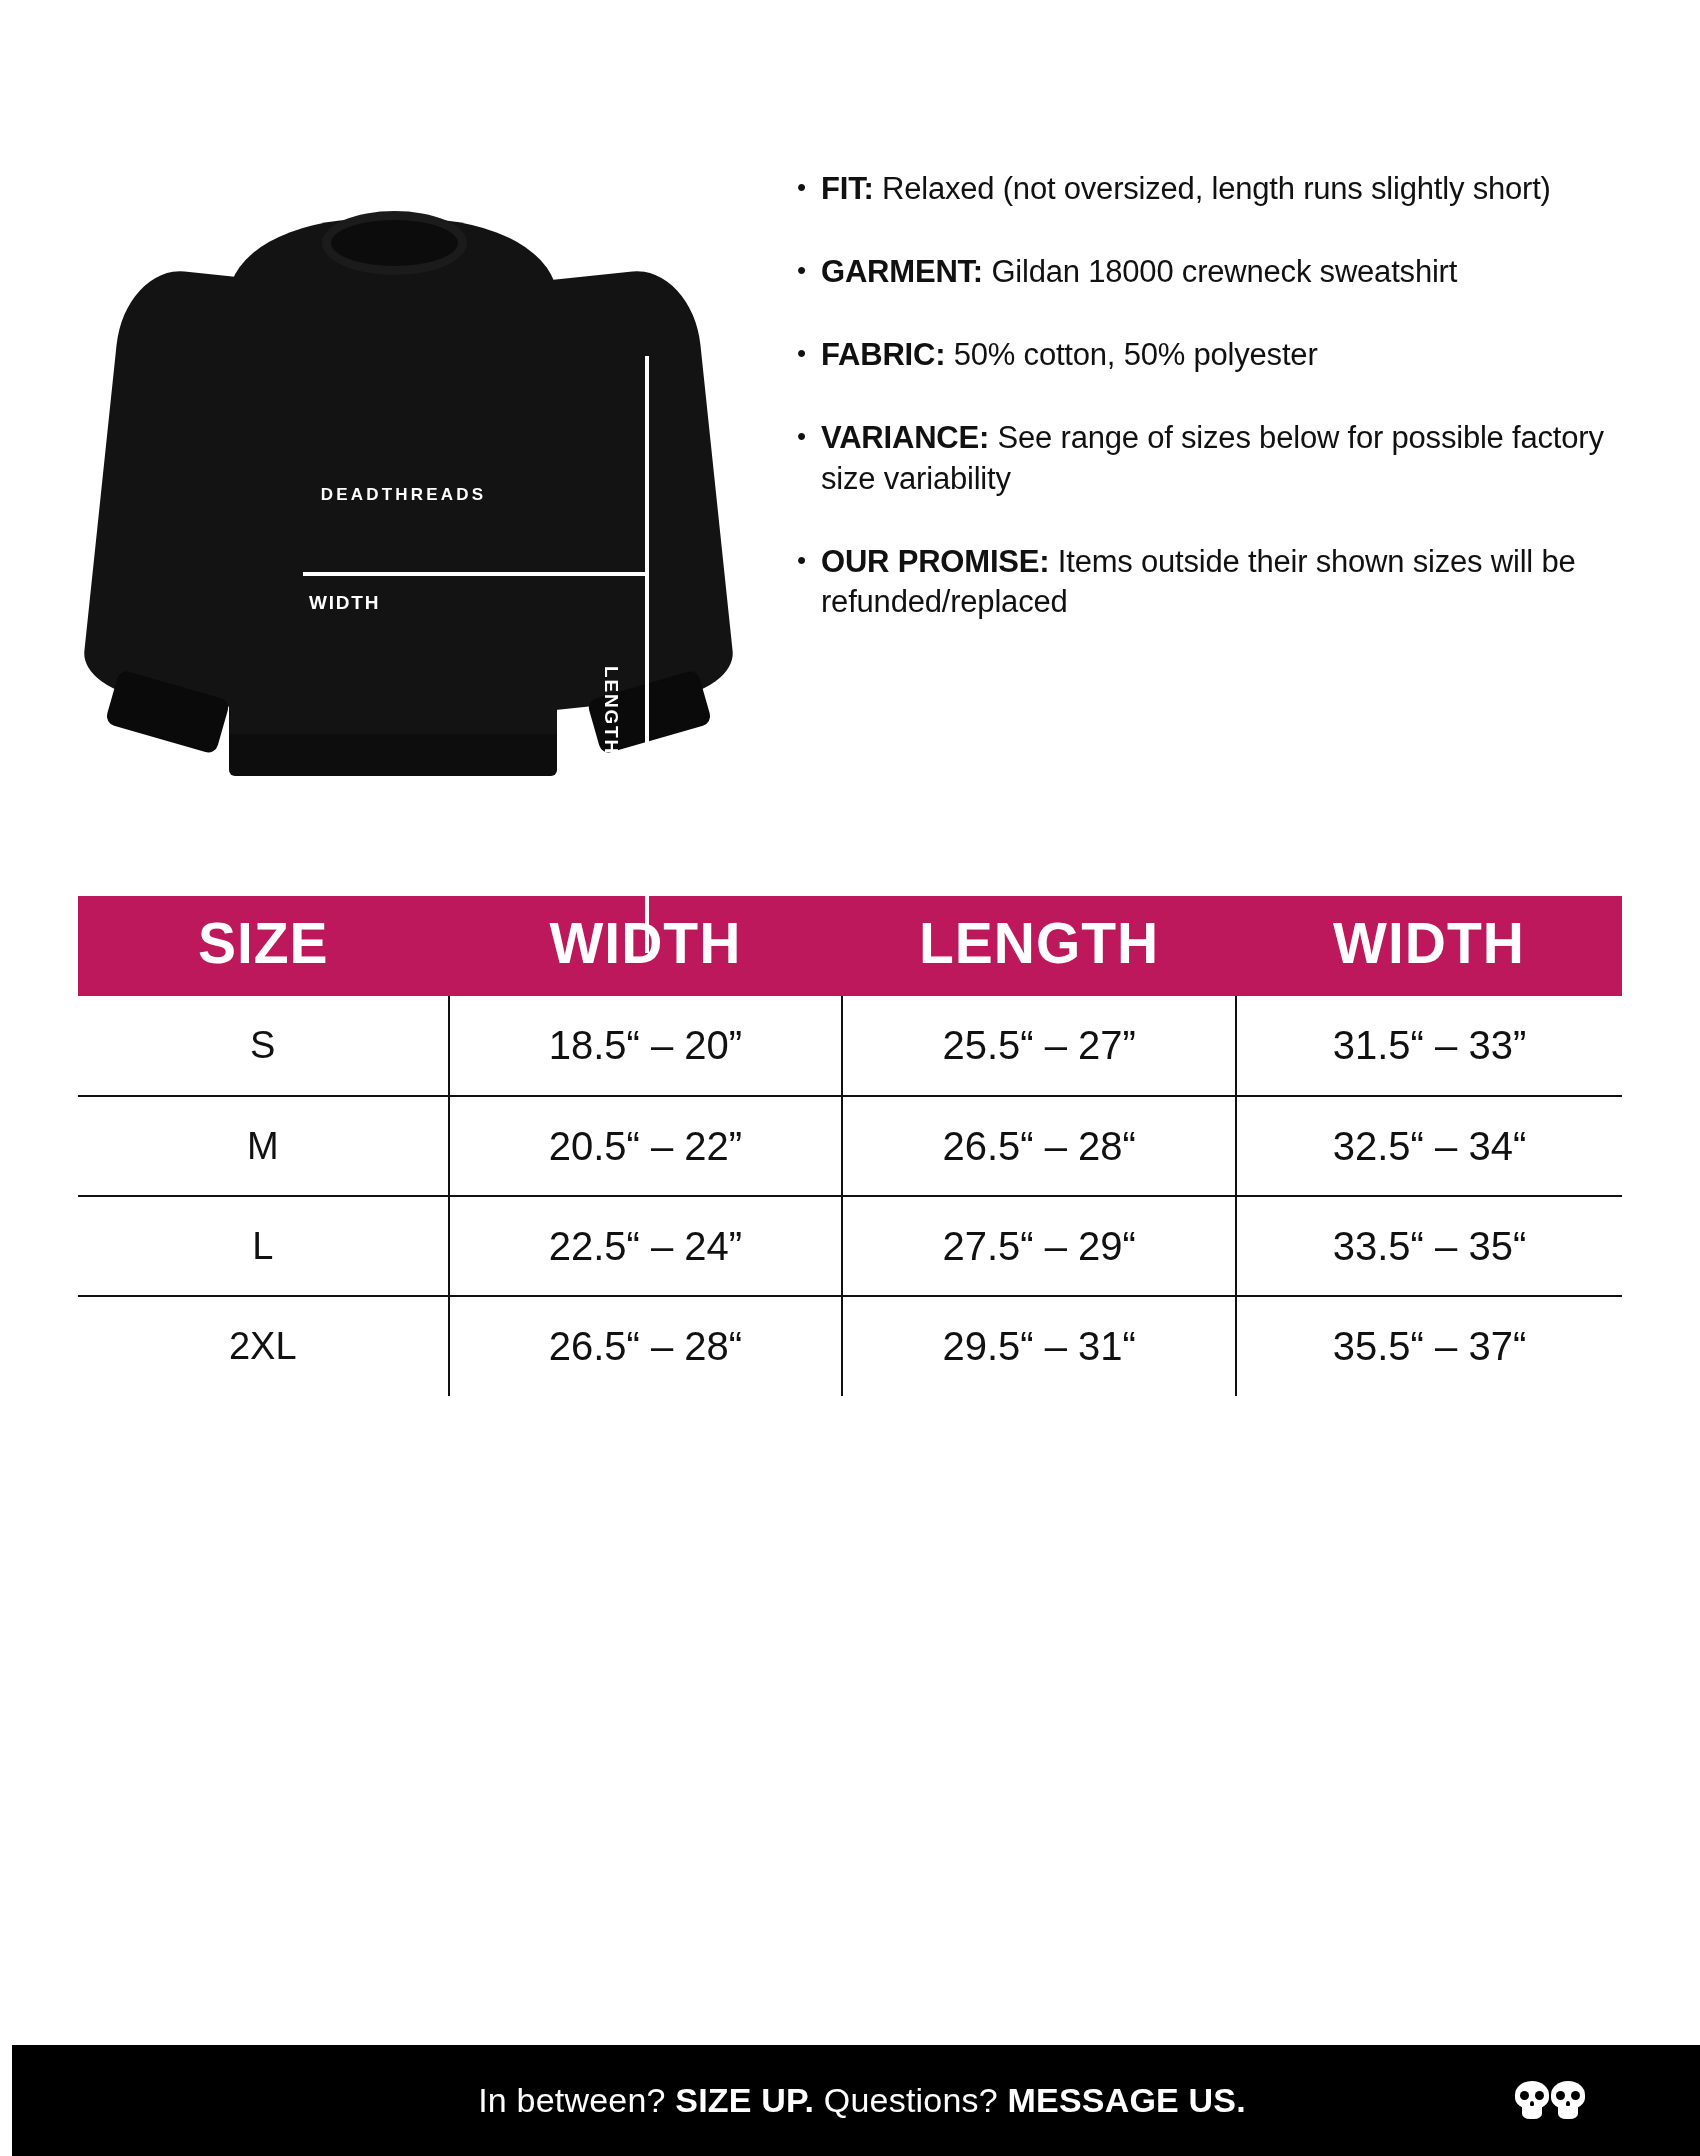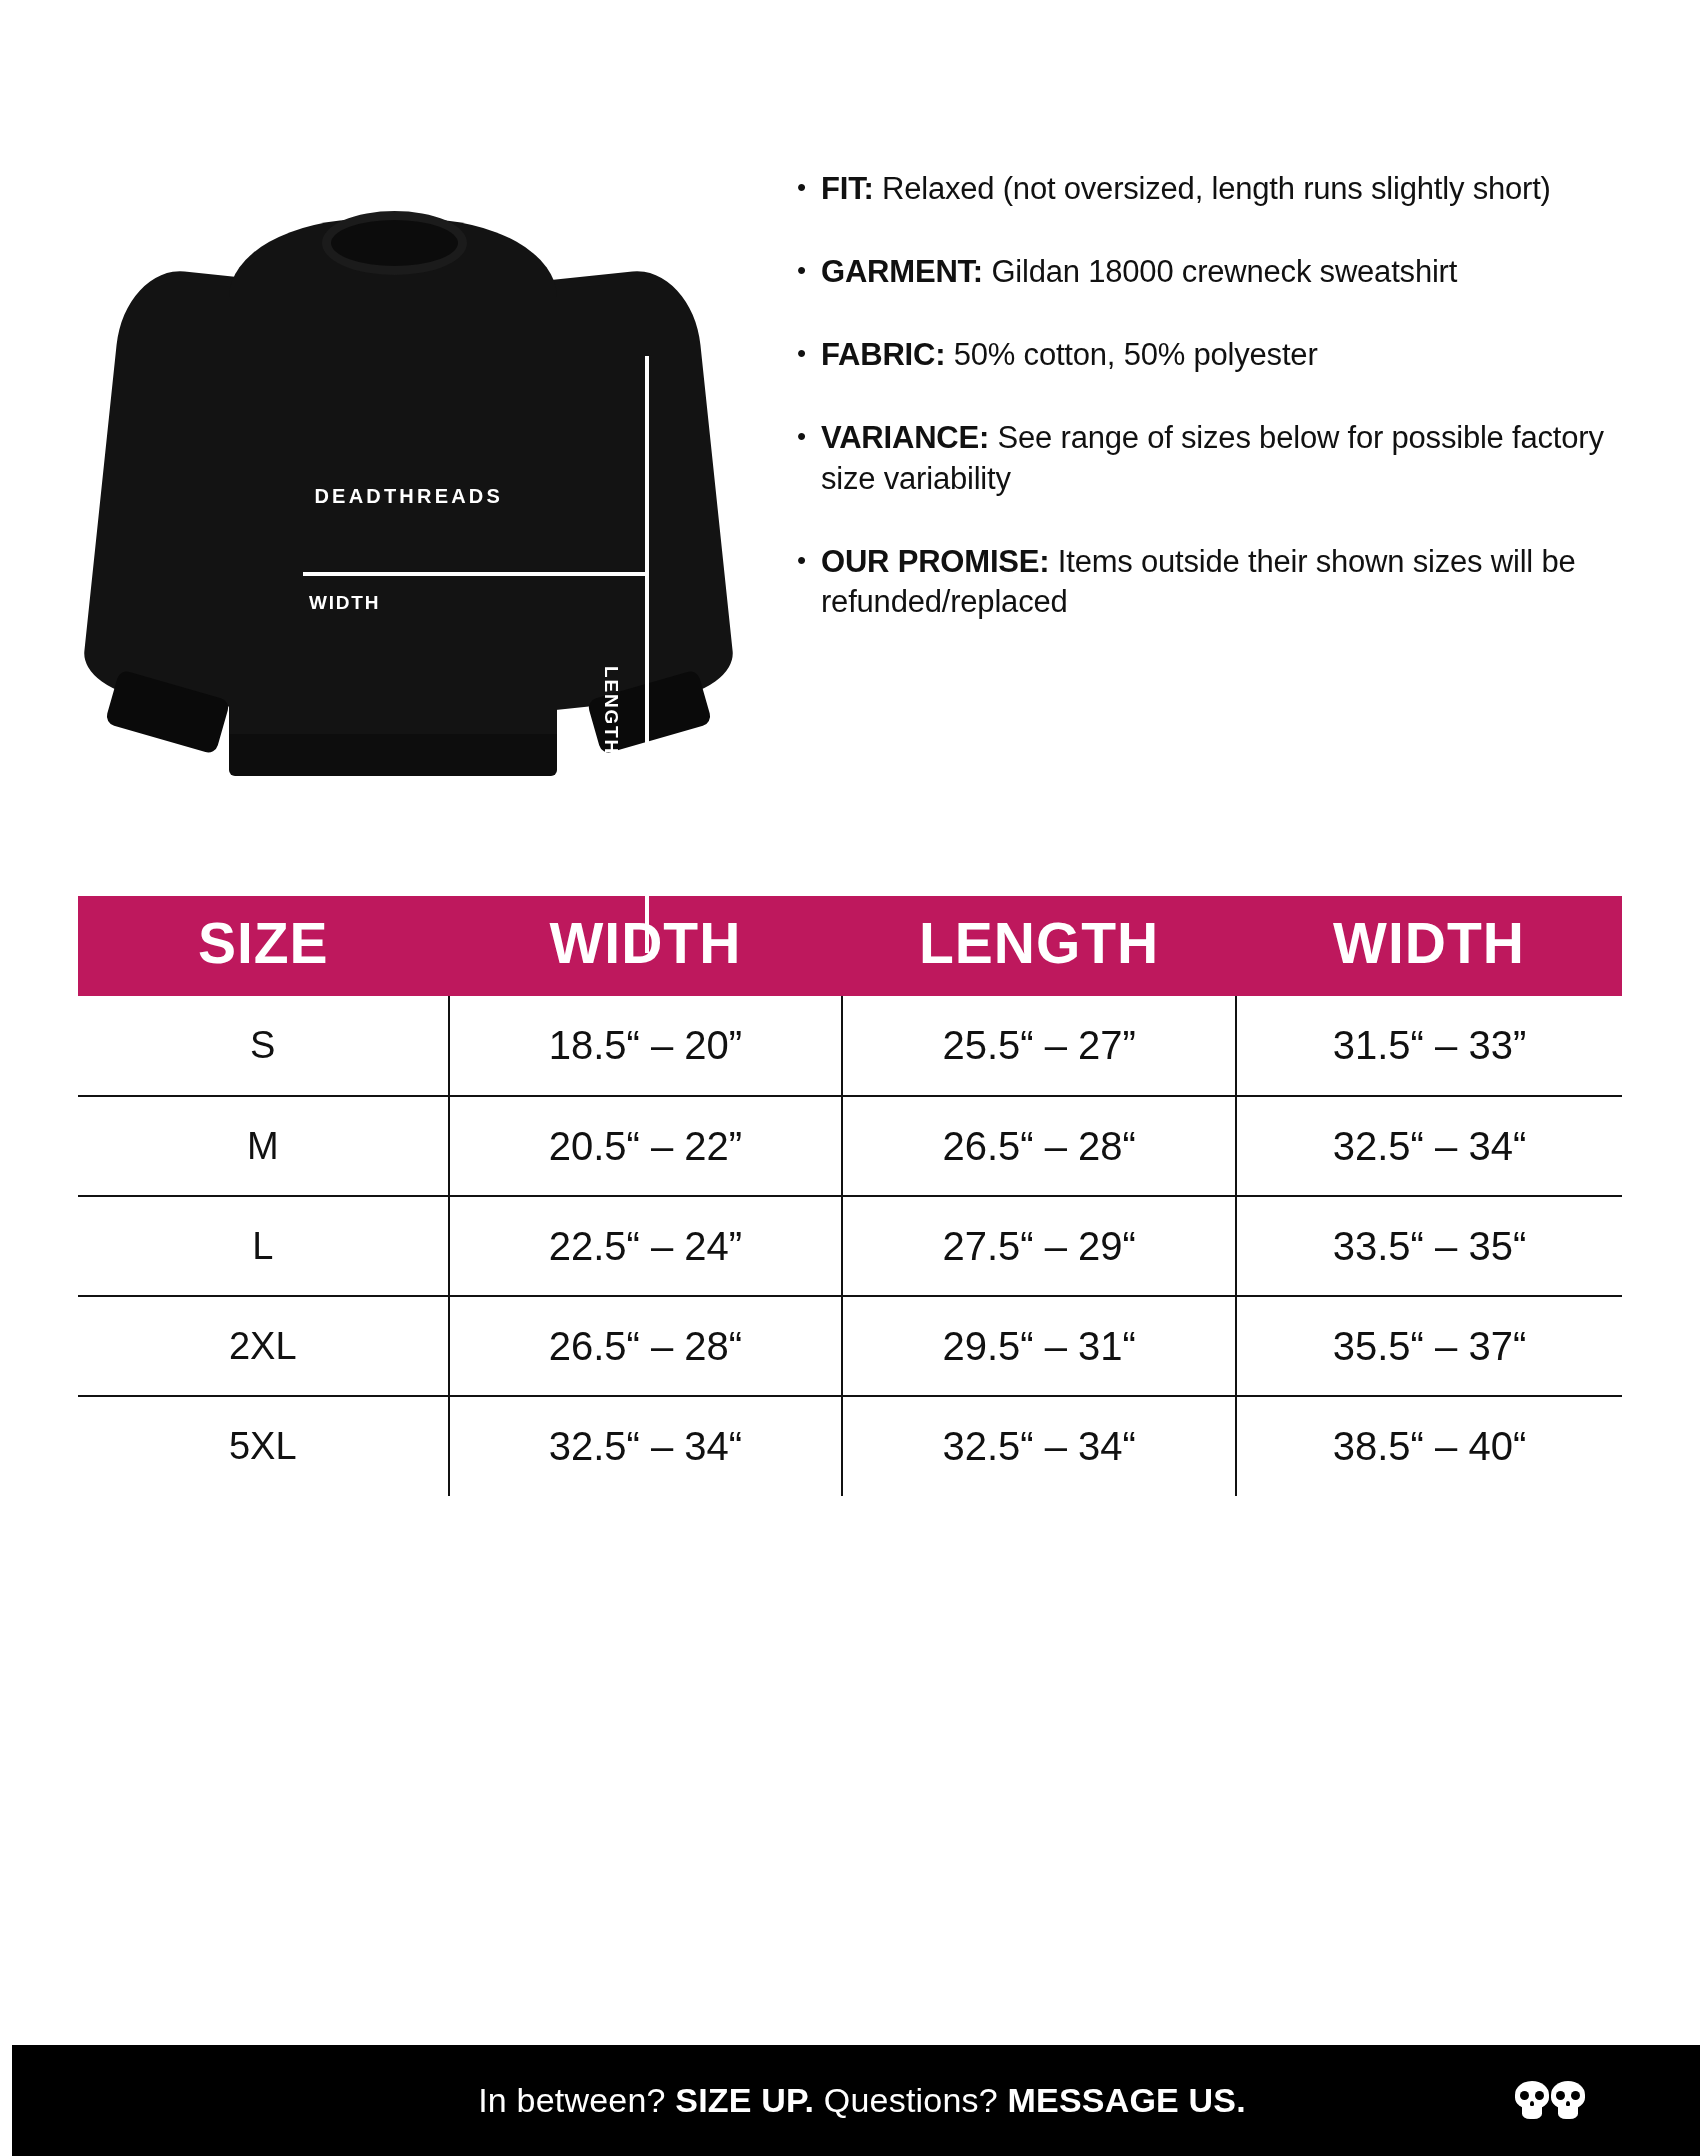--- a/index.html
+++ b/index.html
@@ -91,23 +91,23 @@
     border-radius: 10px;
   }
   .cuff-l { left: 30px; transform: rotate(16deg); }
   .cuff-r { right: 30px; transform: rotate(-16deg); }
 
   .brand-text {
     position: absolute;
     left: 244px;
     top: 336px;
     width: 199px;
-    text-align: right;
-    color: #ffffff;
-    font-size: 20px;
+    text-align: center;
+    color: #ffffff;
+    font-size: 17px;
     letter-spacing: 3.2px;
     font-weight: bold;
   }
 
   
   .guide-v {
     position: absolute;
     left: 585px;
     top: 207px;
     width: 4px;
@@ -356,26 +356,20 @@
         <td>22.5“ – 24”</td>
         <td>27.5“ – 29“</td>
         <td>33.5“ – 35“</td>
       </tr>
       <tr>
         <td class="size-cell">2XL</td>
         <td>26.5“ – 28“</td>
         <td>29.5“ – 31“</td>
         <td>35.5“ – 37“</td>
       </tr>
-      <tr>
-        <td class="size-cell">5XL</td>
-        <td>32.5“ – 34“</td>
-        <td>32.5“ – 34“</td>
-        <td>38.5“ – 40“</td>
-      </tr>
     </tbody>
   </table>
 </div>
 
 <div class="footer">
   <div class="footer-text"><span>In between? </span><b>SIZE UP.</b><span> Questions? </span><b>MESSAGE US.</b></div>
   <div class="footer-skulls">
     <div class="skull">
       <div class="dome"></div>
         <div class="jaw"></div>

